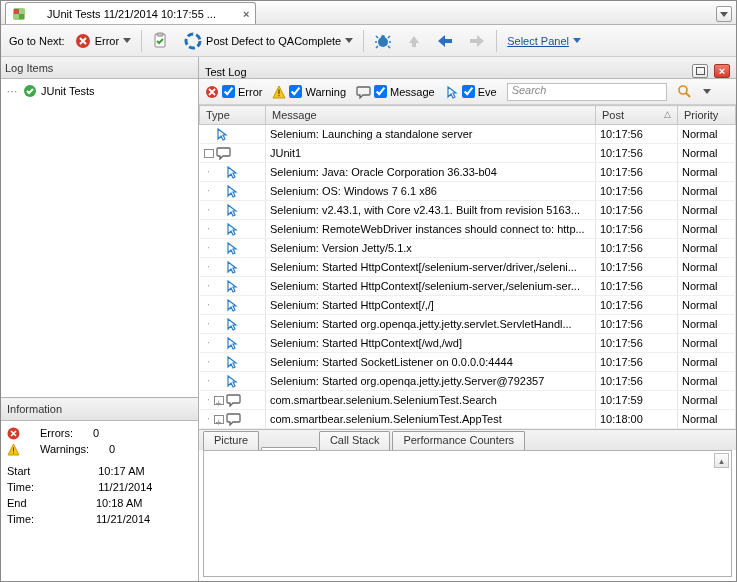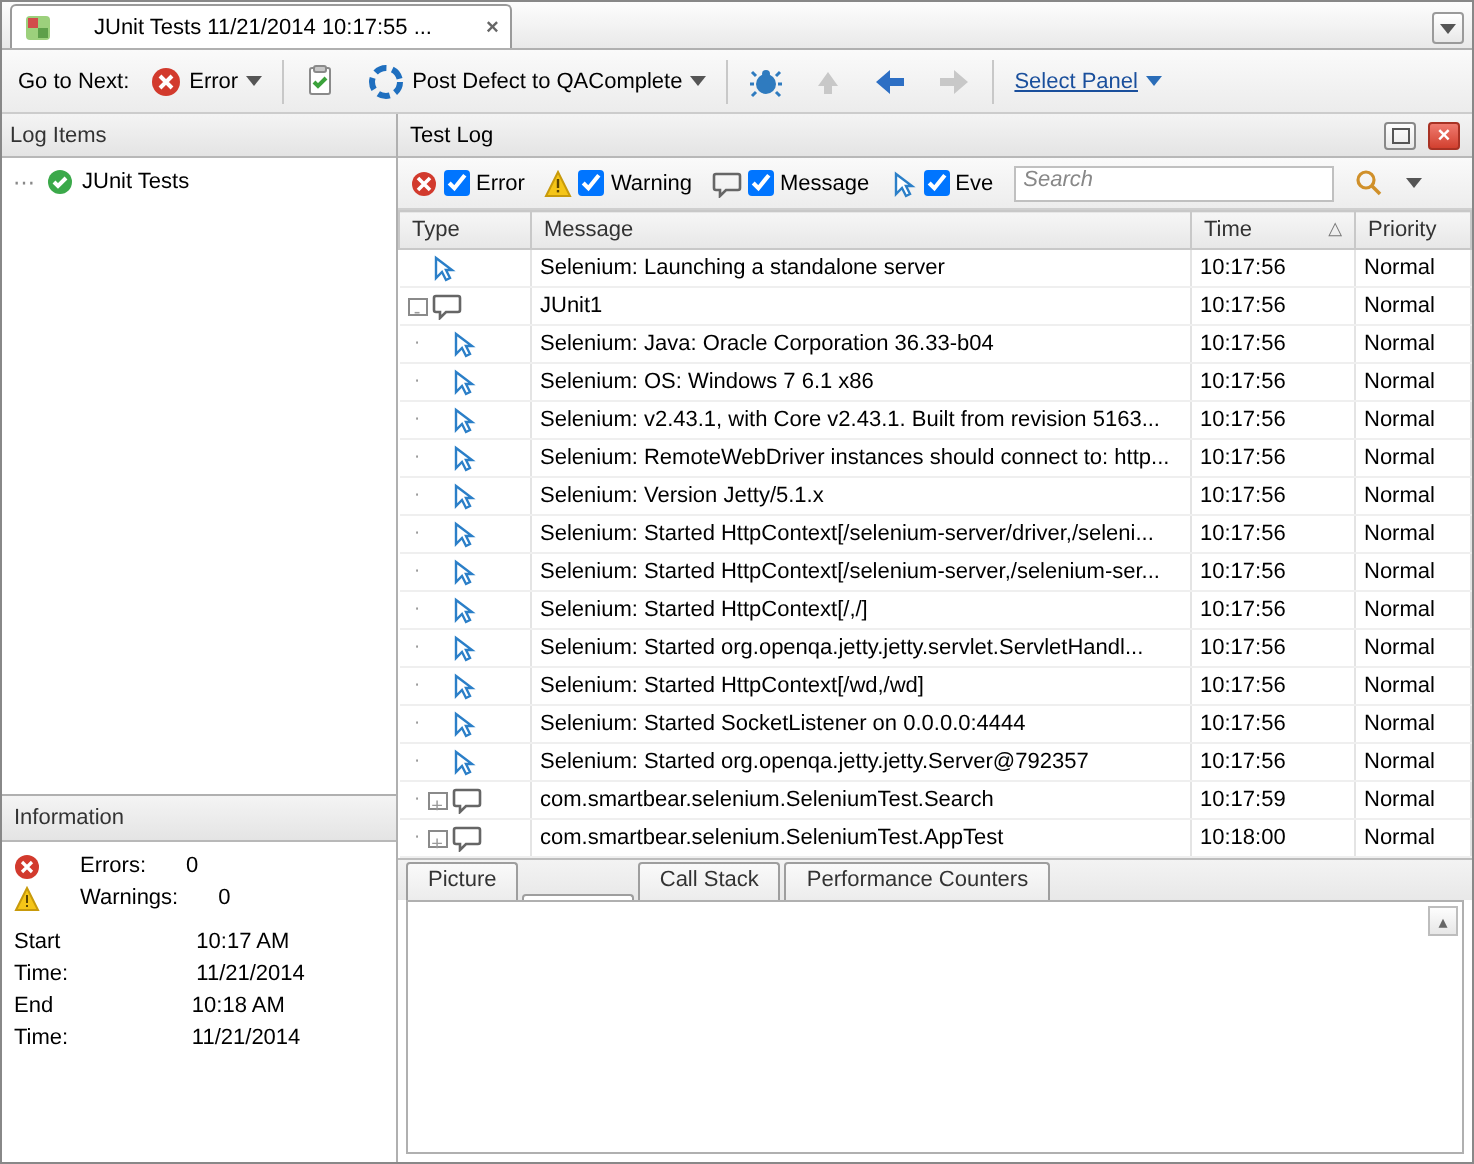--- a/index.html
+++ b/index.html
@@ -108,21 +108,21 @@
   .info-head { font-weight:normal; color:#333; background:linear-gradient(#f4f4f4,#e4e4e4); margin:-4px -6px 4px -6px; padding:3px 6px; border-bottom:1px solid #b8b8b8;}
   .info-row { display:flex; align-items:center; gap:20px; }
   .right {
     flex:1; display:flex; flex-direction:column;
   }
   .testlog-head {
     height: 22px;
     background: linear-gradient(#f4f4f4,#e4e4e4);
     border-bottom: 1px solid #b8b8b8;
     padding: 0 6px;
-    display:flex; align-items:center; gap:6px;
+    display:flex; align-items:flex-end; gap:6px;
   }
   .winbtn {
     width:16px;height:14px;border:1px solid #888;border-radius:2px;display:flex;align-items:center;justify-content:center;background:linear-gradient(#fefefe,#e9e9e9);
   }
   .winbtn.close { background: linear-gradient(#ef7b6f,#d2402f); color:#fff; border-color:#a83224; font-weight:bold;}
   
   .filterbar {
     height: 26px;
     background: linear-gradient(#fafafa,#ededed);
     border-bottom: 1px solid #cfcfcf;
@@ -398,21 +398,21 @@
         <colgroup>
           <col class="col-type">
             <col class="col-msg">
             <col class="col-time">
             <col class="col-prio">
         </colgroup>
         <thead>
           <tr>
             <th>Type</th>
             <th>Message</th>
-            <th><span>Time</span><span class="th-sort">△</span></th>
+            <th><span>Post</span><span class="th-sort">△</span></th>
             <th>Priority</th>
           </tr>
         </thead>
         <tbody id="log-tbody">
             <tr>
               <td>
                 <div class="typecell">
                   <div class="treeguide">
                     <span></span>
                   </div>

